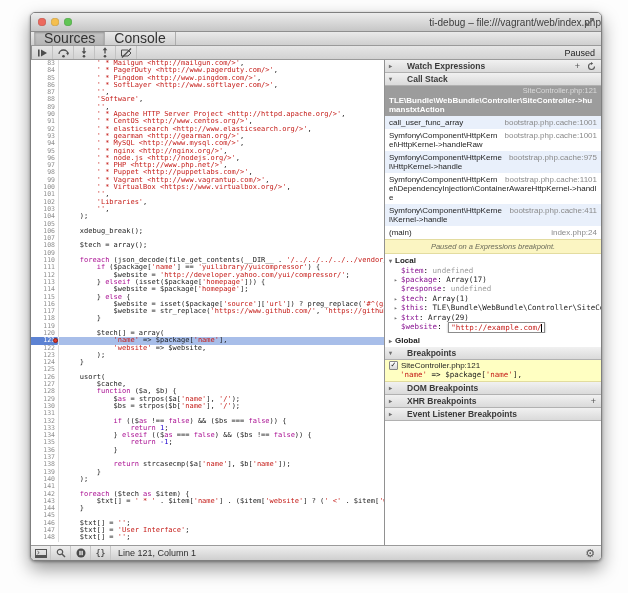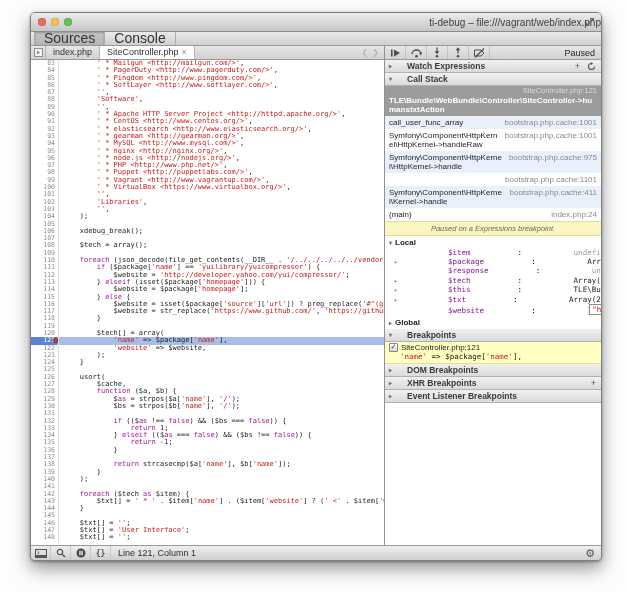--- a/index.html
+++ b/index.html
@@ -61,21 +61,21 @@
   .sel-name{color:#fff;font-weight:bold;font-size:8px;line-height:9px;word-break:break-all;}
   .frame{font-size:8px;line-height:9px;padding:2px 4px;color:#1e1e1e;overflow:hidden;}
   .frame.alt{background:var(--framealt,#e9f0fb);}
   .frame .loc{float:right;color:#8a8a8a;margin-left:6px;}
   .frame .fn{word-break:break-all;}
   .banner{background:var(--banner,#fbf5c2);border-top:1px solid #e3dca0;border-bottom:1px solid #e3dca0;
           text-align:center;font-size:7.5px;font-style:italic;color:#6a6a5a;padding:2px 0;}
   .scope-group{padding:1px 0;}
   .group-label{font-size:8px;font-weight:bold;color:#222;display:flex;gap:3px;align-items:center;padding:1px 0 1px 4px;}
   .var-row{font-family:"DejaVu Sans Mono",monospace;font-size:7.5px;line-height:9.4px;padding-left:9px;
-           display:flex;align-items:flex-end;white-space:pre;overflow:hidden;gap:47px;}
+           display:flex;align-items:flex-start;white-space:pre;overflow:hidden;}
   .var-tri{width:7px;flex:none;color:#777;font-size:6px;}
   .var-name{color:#881391;}
   .var-undef{color:#9b9b9b;} .var-val{color:#222;}
   .edit-box{border:1px solid #8c8c8c;box-shadow:0 1px 2px rgba(0,0,0,.35);background:#fff;
             padding:0 2px;margin-left:2px;color:var(--str,#c41a16);display:inline-flex;align-items:center;}
   .caret{display:inline-block;width:1px;height:8px;background:#000;}
   .bp-entry{background:var(--bpentry,#ffffc2);border-bottom:1px solid #e2dc9e;padding:1px 4px 2px;}
   .bp-line1{font-size:8px;color:#1e1e1e;display:flex;align-items:center;gap:3px;}
   .checkbox{width:7px;height:7px;flex:none;border:1px solid #878787;border-radius:1px;
             background:linear-gradient(#fff,#d9d9d9);font-size:7px;line-height:6px;text-align:center;color:#222;}
@@ -109,39 +109,20 @@
         </svg>
     </span>
   </div>
 
   <div class="main-toolbar">
     <div class="tool-tab selected">Sources</div>
     <div class="tool-tab">Console</div>
   </div>
 
   <div class="workrow">
-    <div class="editor-tabbar">
-      <span class="nav-toggle">
-        <svg width="9" height="9" viewBox="0 0 9 9">
-            <rect x="0.5" y="0.5" width="8" height="8" fill="#f4f4f4" stroke="#8e8e8e"></rect>
-            <path d="M3 2.5 L6 4.5 L3 6.5 z" fill="#8e8e8e"></path>
-          </svg>
-      </span>
-      <div class="file-tab">
-        <span>index.php</span>
-      </div>
-      <div class="file-tab active">
-        <span>SiteController.php</span>
-        <span class="tab-close">×</span>
-      </div>
-      <div class="tab-navs">
-        <span>❮</span>
-        <span>❯</span>
-      </div>
-    </div>
     <div class="sidebar-toolbar">
       <span class="dbg-btn">
         <svg width="12" height="10" viewBox="0 0 12 10">
             <rect x="2" y="1.5" width="1.6" height="7" fill="#4d4d4d"></rect>
             <path d="M5 1.5 L11 5 L5 8.5 z" fill="#4d4d4d"></path>
           </svg>
       </span>
       <span class="dbg-btn">
         <svg width="13" height="10" viewBox="0 0 13 10">
             <path d="M2 6 A4.5 4 0 1 1 11 6" fill="none" stroke="#4d4d4d" stroke-width="1.3"></path>
@@ -268,21 +249,21 @@
       </div>
 
       <div class="frame-selected">
         <div class="sel-loc">SiteController.php:121</div>
         <div class="sel-name">TLE\Bundle\WebBundle\Controller\SiteController-&gt;humanstxtAction</div>
       </div>
       <div>
           <div class="frame alt"><span class="loc">bootstrap.php.cache:1001</span><span class="fn">call_user_func_array</span></div>
           <div class="frame"><span class="loc">bootstrap.php.cache:1001</span><span class="fn">Symfony\Component\HttpKernel\HttpKernel-&gt;handleRaw</span></div>
           <div class="frame alt"><span class="loc">bootstrap.php.cache:975</span><span class="fn">Symfony\Component\HttpKernel\HttpKernel-&gt;handle</span></div>
-          <div class="frame"><span class="loc">bootstrap.php.cache:1101</span></div>
+          <div class="frame"><span class="loc">bootstrap.php.cache:1101</span><span class="fn">Symfony\Component\HttpKernel\DependencyInjection\ContainerAwareHttpKernel-&gt;handle</span></div>
           <div class="frame alt"><span class="loc">bootstrap.php.cache:411</span><span class="fn">Symfony\Component\HttpKernel\Kernel-&gt;handle</span></div>
           <div class="frame"><span class="loc">index.php:24</span><span class="fn">(main)</span></div>
         </div>
 
       <div class="banner">Paused on a Expressions breakpoint.</div>
 
       <div>
           <div class="scope-group">
             <div class="group-label"><span class="tri">▾</span>Local</div>
             <div class="var-row"><span class="var-tri"></span><span class="var-name">$item</span><span>: </span><span class="var-undef">undefined</span></div>

